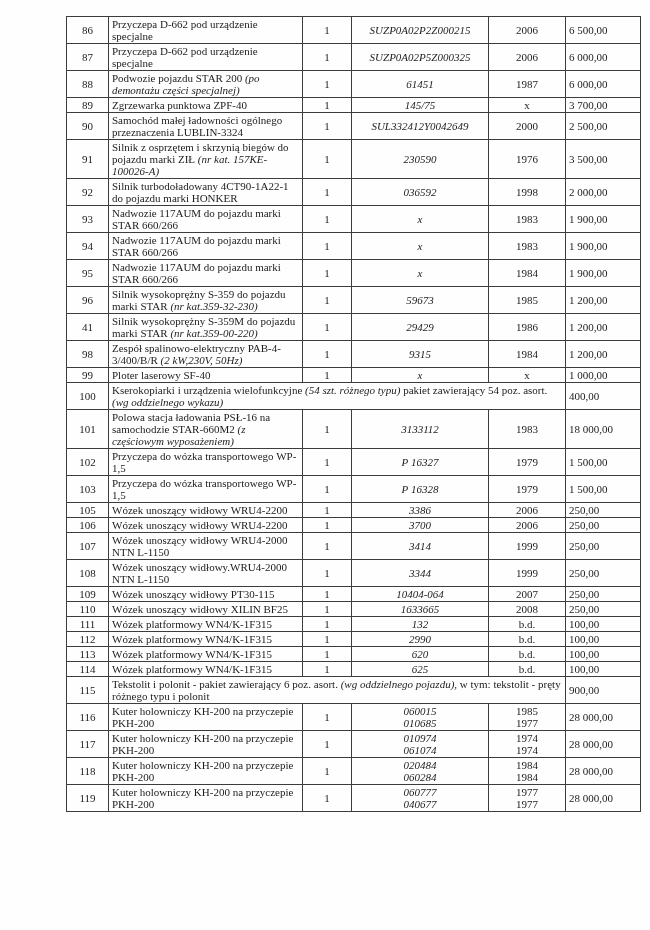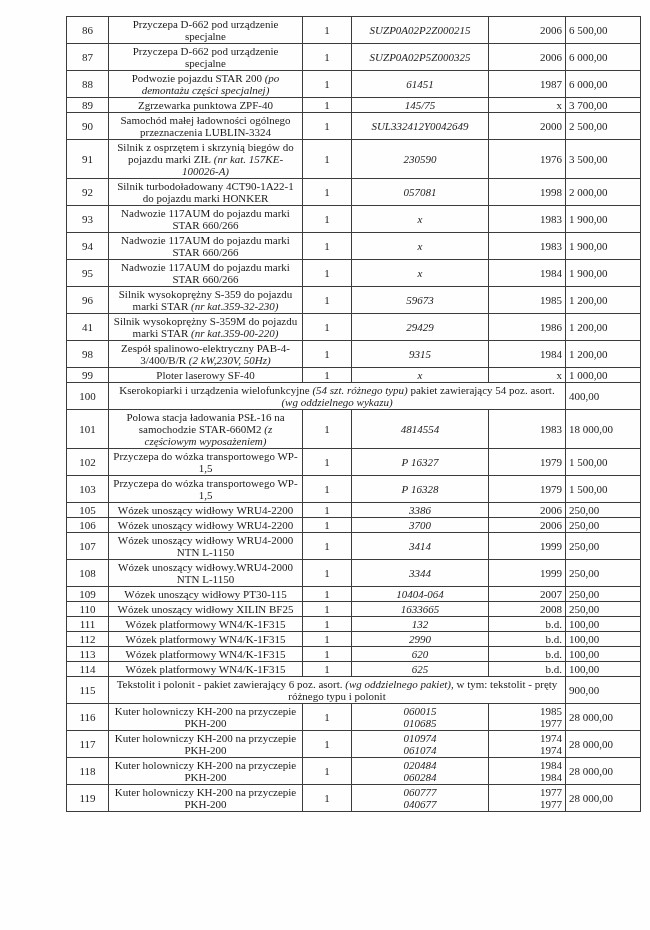--- a/index.html
+++ b/index.html
@@ -28,24 +28,24 @@
   }
   table.inv td {
     border: 1px solid #3c3c3c;
     font-size: 11px;
     line-height: 12px;
     padding: 1px 3px;
     vertical-align: middle;
     overflow: hidden;
   }
   td.c-no     { width: 35px;  text-align: center; }
-  td.c-desc   { width: 187px; text-align: center; padding-left: 5px; }
+  td.c-desc   { width: 187px; text-align: left; padding-left: 5px; }
   td.c-qty    { width: 42px;  text-align: center; }
   td.c-serial { width: 130px; text-align: center; font-style: italic; }
-  td.c-year   { width: 70px;  text-align: right; }
+  td.c-year   { width: 70px;  text-align: center; }
   td.c-price  { width: 68px;  }
   .it { font-style: italic; }
   .ln { display: block; }
 </style>
 </head>
 <body>
 
 <div class="page">
   <table class="inv">
     <tbody id="inv-body">
@@ -119,21 +119,21 @@
           <td class="c-year">
             <span class="ln">1976</span>
           </td>
           <td class="c-price">3 500,00</td>
         </tr>
         <tr>
           <td class="c-no">92</td>
           <td class="c-desc"><span>Silnik turbodoładowany 4CT90-1A22-1 do pojazdu marki HONKER</span></td>
           <td class="c-qty">1</td>
           <td class="c-serial">
-            <span class="ln">057081</span>
+            <span class="ln">036592</span>
           </td>
           <td class="c-year">
             <span class="ln">1998</span>
           </td>
           <td class="c-price">2 000,00</td>
         </tr>
         <tr>
           <td class="c-no">93</td>
           <td class="c-desc"><span>Nadwozie 117AUM do pojazdu marki STAR 660/266</span></td>
           <td class="c-qty">1</td>
@@ -220,21 +220,21 @@
         <tr>
           <td class="c-no">100</td>
           <td class="c-desc" colspan="4"><span>Kserokopiarki i urządzenia wielofunkcyjne </span><span class="it">(54 szt. różnego typu)</span><span> pakiet zawierający 54 poz. asort. </span><span class="it">(wg oddzielnego wykazu)</span></td>
           <td class="c-price">400,00</td>
         </tr>
         <tr>
           <td class="c-no">101</td>
           <td class="c-desc"><span>Polowa stacja ładowania PSŁ-16 na samochodzie STAR-660M2 </span><span class="it">(z częściowym wyposażeniem)</span></td>
           <td class="c-qty">1</td>
           <td class="c-serial">
-            <span class="ln">4814554</span>
+            <span class="ln">3133112</span>
           </td>
           <td class="c-year">
             <span class="ln">1983</span>
           </td>
           <td class="c-price">18 000,00</td>
         </tr>
         <tr>
           <td class="c-no">102</td>
           <td class="c-desc"><span>Przyczepa do wózka transportowego WP-1,5</span></td>
           <td class="c-qty">1</td>
@@ -373,21 +373,21 @@
           <td class="c-serial">
             <span class="ln">625</span>
           </td>
           <td class="c-year">
             <span class="ln">b.d.</span>
           </td>
           <td class="c-price">100,00</td>
         </tr>
         <tr>
           <td class="c-no">115</td>
-          <td class="c-desc" colspan="4"><span>Tekstolit i polonit - pakiet zawierający 6 poz. asort. </span><span class="it">(wg oddzielnego pakiet),</span><span> w tym: tekstolit - pręty różnego typu i polonit</span></td>
+          <td class="c-desc" colspan="4"><span>Tekstolit i polonit - pakiet zawierający 6 poz. asort. </span><span class="it">(wg oddzielnego pojazdu),</span><span> w tym: tekstolit - pręty różnego typu i polonit</span></td>
           <td class="c-price">900,00</td>
         </tr>
         <tr>
           <td class="c-no">116</td>
           <td class="c-desc"><span>Kuter holowniczy KH-200 na przyczepie PKH-200</span></td>
           <td class="c-qty">1</td>
           <td class="c-serial">
             <span class="ln">060015</span>
             <span class="ln">010685</span>
           </td>

